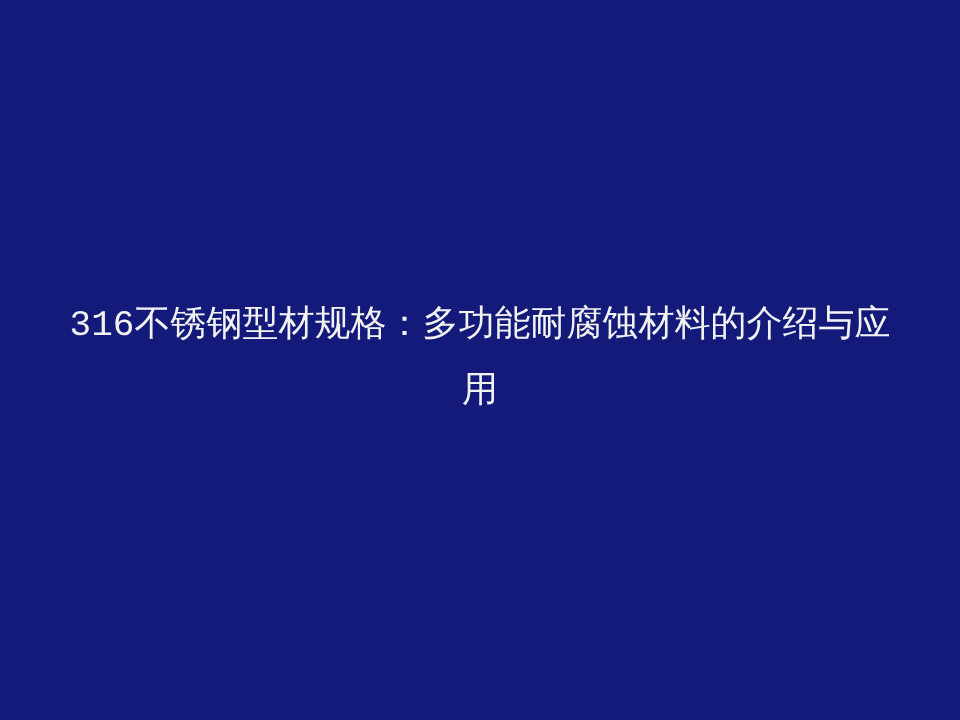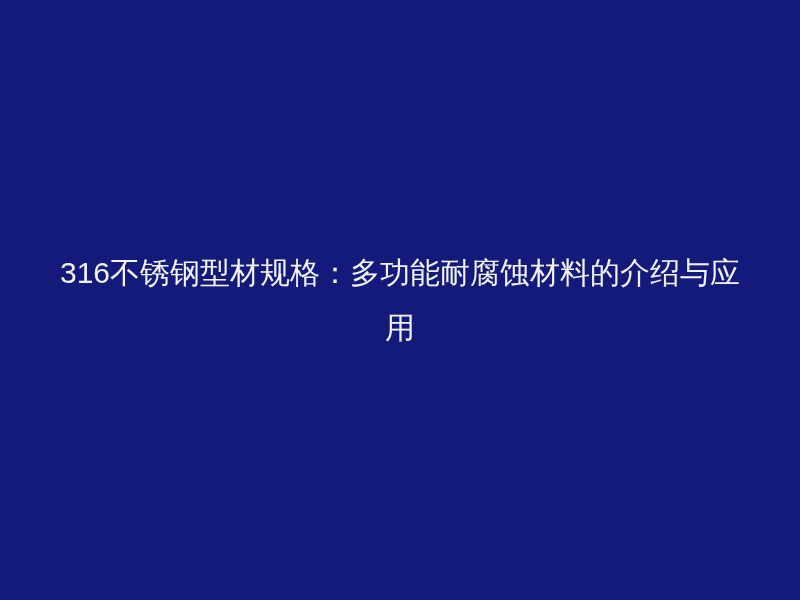--- a/index.html
+++ b/index.html
@@ -33,21 +33,21 @@
     display: flex;
     align-items: center;
     justify-content: center;
   }
 
   #page-title {
     margin: 0;
     width: 100%;
     text-align: center;
     color: #f2f2f2;
-    font-family: Liberation Sans, sans-serif;
+    font-family: Liberation Mono, monospace;
     font-weight: 400;
     font-size: 30px;
     line-height: 55px;
     letter-spacing: 0px;
     white-space: normal;
     word-break: break-word;
   }
 </style>
 </head>
 <body>

